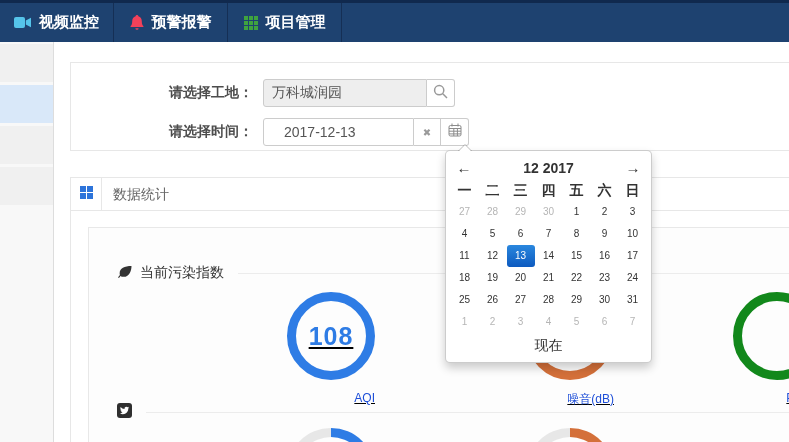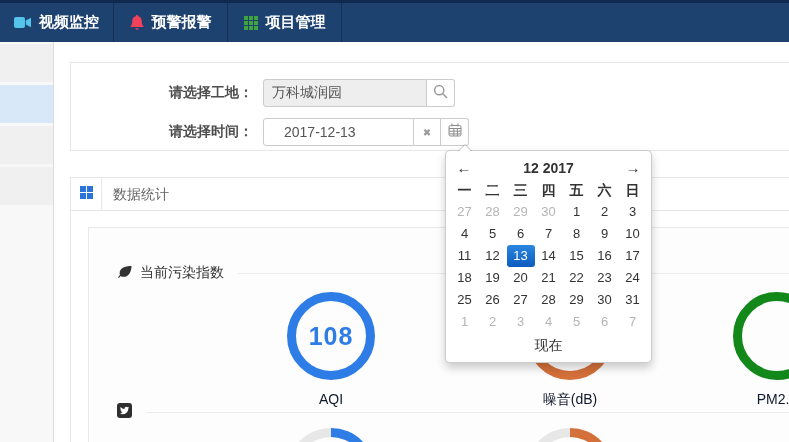--- a/index.html
+++ b/index.html
@@ -46,28 +46,28 @@
     align-items:center;justify-content:center;color:#2d74da;}
   .stats-title{line-height:33px;padding-left:11px;font-size:14px;color:#666;}
   .inner-panel{position:absolute;left:17px;top:49px;width:760px;height:300px;
     border:1px solid #e8e8e8;background:#fdfdfd;}
   .section-row{position:absolute;left:28px;right:14px;display:flex;align-items:center;
     gap:8px;font-size:14px;color:#333;}
   .section-row .rule{flex:1;border-top:1px solid #ececec;margin-left:6px;}
   .sec-pollution{top:36px;}
   .sec-weather{top:175px;}
 
-  .gauge{position:absolute;width:88px;text-align:center;}
+  .gauge{position:absolute;width:88px;text-align:right;text-decoration:underline;}
   .g-aqi{left:198px;top:64px;}
   .g-noise{left:437px;top:64px;}
   .g-pm{left:644px;top:64px;}
   .gauge-ring{width:88px;height:88px;border:9px solid var(--c,#999);border-radius:50%;
     display:flex;align-items:center;justify-content:center;background:transparent;}
   .gauge-value{font-size:25px;font-weight:bold;color:var(--c,#999);letter-spacing:1px;}
-  .gauge-label{margin-top:11px;font-size:14px;color:#0f172a;white-space:nowrap;}
+  .gauge-label{margin-top:11px;font-size:12px;color:#1d4ed8;white-space:nowrap;}
 
   .donut{position:absolute;width:88px;height:88px;border-radius:50%;
     background:conic-gradient(var(--c,#999) 0 var(--p,30%), #e7e7e7 var(--p,30%) 100%);}
   .donut::after{content:"";position:absolute;inset:9px;border-radius:50%;background:#fdfdfd;}
   .d1{left:198px;top:200px;--p:30%;}
   .d2{left:437px;top:200px;--p:26%;}
 
   
   .datepicker{position:absolute;left:445px;top:150px;width:207px;background:#fff;
     border:1px solid rgba(0,0,0,0.2);border-radius:5px;
@@ -76,21 +76,21 @@
     border-left:7px solid transparent;border-right:7px solid transparent;
     border-bottom:7px solid rgba(0,0,0,0.25);}
   .datepicker::after{content:"";position:absolute;top:-6px;left:13px;
     border-left:6px solid transparent;border-right:6px solid transparent;
     border-bottom:6px solid #fff;}
   .dp-header{display:flex;align-items:center;height:25px;}
   .dp-arrow{width:28px;text-align:center;font-size:15px;color:#333;cursor:pointer;}
   .dp-title{flex:1;text-align:center;font-weight:bold;font-size:14px;color:#333;cursor:pointer;}
   .dp-grid{display:grid;grid-template-columns:repeat(7,28px);justify-content:center;}
   .dow{height:21px;line-height:21px;text-align:center;font-weight:bold;font-size:14px;color:#333;}
-  .day{height:22px;line-height:22px;text-align:center;font-size:13px;color:#333;
+  .day{height:22px;line-height:22px;text-align:center;font-size:10px;color:#333;
     border-radius:3px;cursor:pointer;}
   .day.muted{color:#b5b5b5;}
   .day.selected{background:linear-gradient(#2a87de,#0d5abf);color:#fff;}
   .dp-footer{height:25px;line-height:25px;text-align:center;font-size:14px;color:#333;cursor:pointer;}
 </style>
 </head>
 <body>
 
 <nav class="topnav">
 

